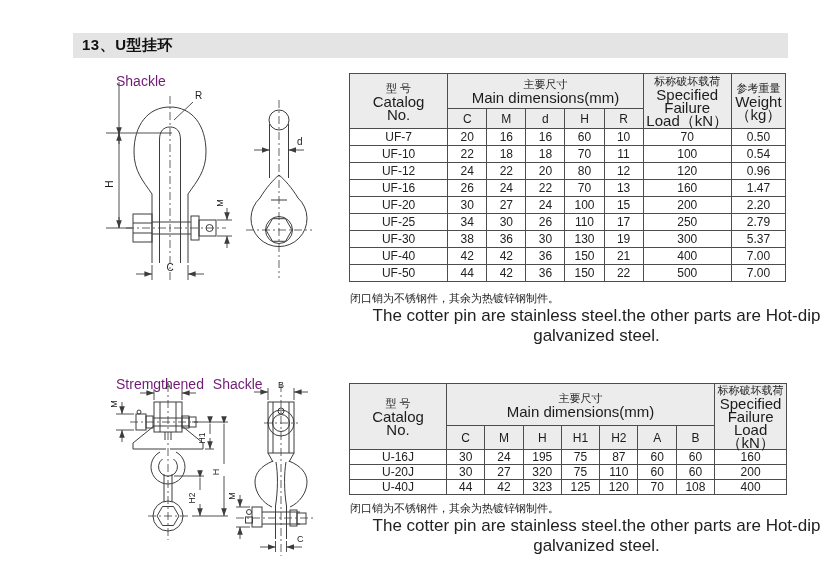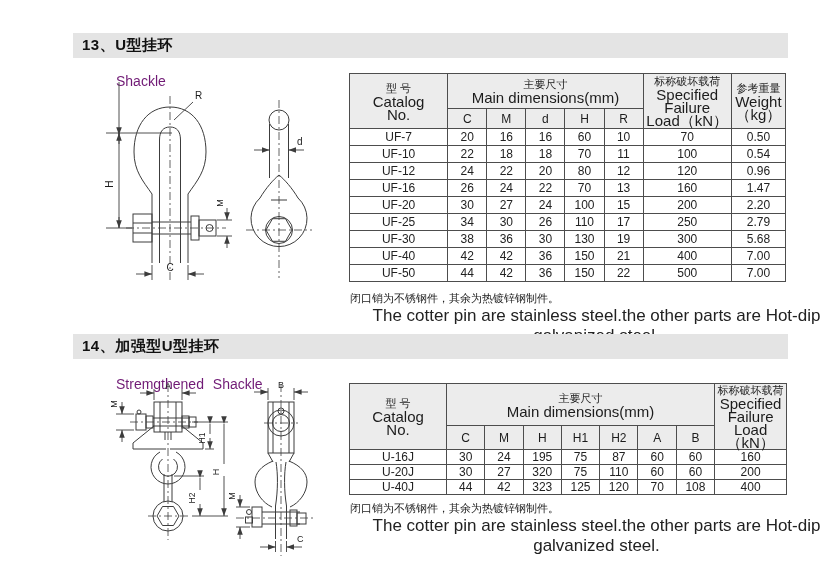--- a/index.html
+++ b/index.html
@@ -213,21 +213,21 @@
             <td>2.79</td>
           </tr>
           <tr>
             <td>UF-30</td>
             <td>38</td>
             <td>36</td>
             <td>30</td>
             <td>130</td>
             <td>19</td>
             <td>300</td>
-            <td>5.68</td>
+            <td>5.37</td>
           </tr>
           <tr>
             <td>UF-40</td>
             <td>42</td>
             <td>42</td>
             <td>36</td>
             <td>150</td>
             <td>21</td>
             <td>400</td>
             <td>7.00</td>
@@ -242,23 +242,20 @@
             <td>500</td>
             <td>7.00</td>
           </tr>
         </tbody>
       </table>
     </div>
 
   <div class="note zh" id="note1zh">闭口销为不锈钢件，其余为热镀锌钢制件。</div>
   <div class="note en" id="note1en">The cotter pin are stainless steel.the other parts are Hot-dip galvanized steel.</div>
 
-  <div class="secbar" id="bar2">
-    <span class="sectitle">14、加强型U型挂环</span>
-  </div>
   <div class="subtitle" id="sub2">Stremgthened Shackle</div>
 
   <div class="drawingbox" id="draw2">
     <svg width="270" height="190" viewBox="0 0 270 190">
       <defs>
         <marker id="a2e" markerWidth="9" markerHeight="7" refX="8.5" refY="3.5" orient="auto">
             <path d="M0,0.4 L8.5,3.5 L0,6.6 Z" fill="#3c3c3c"></path>
           </marker>
       </defs>
 

